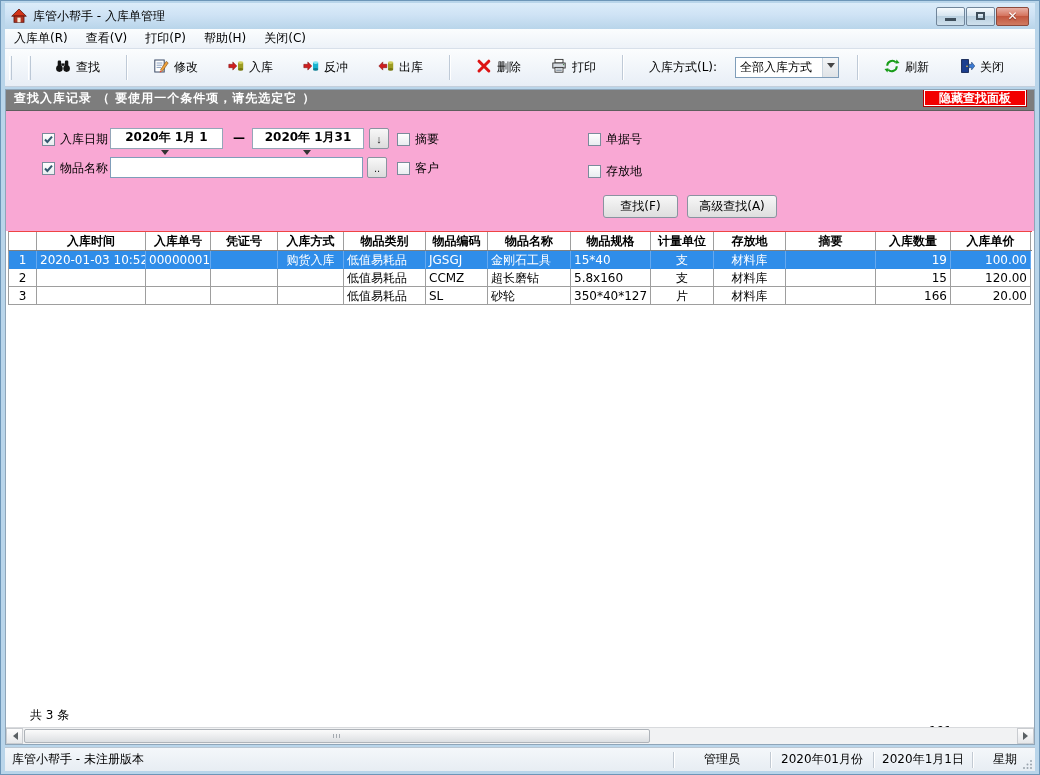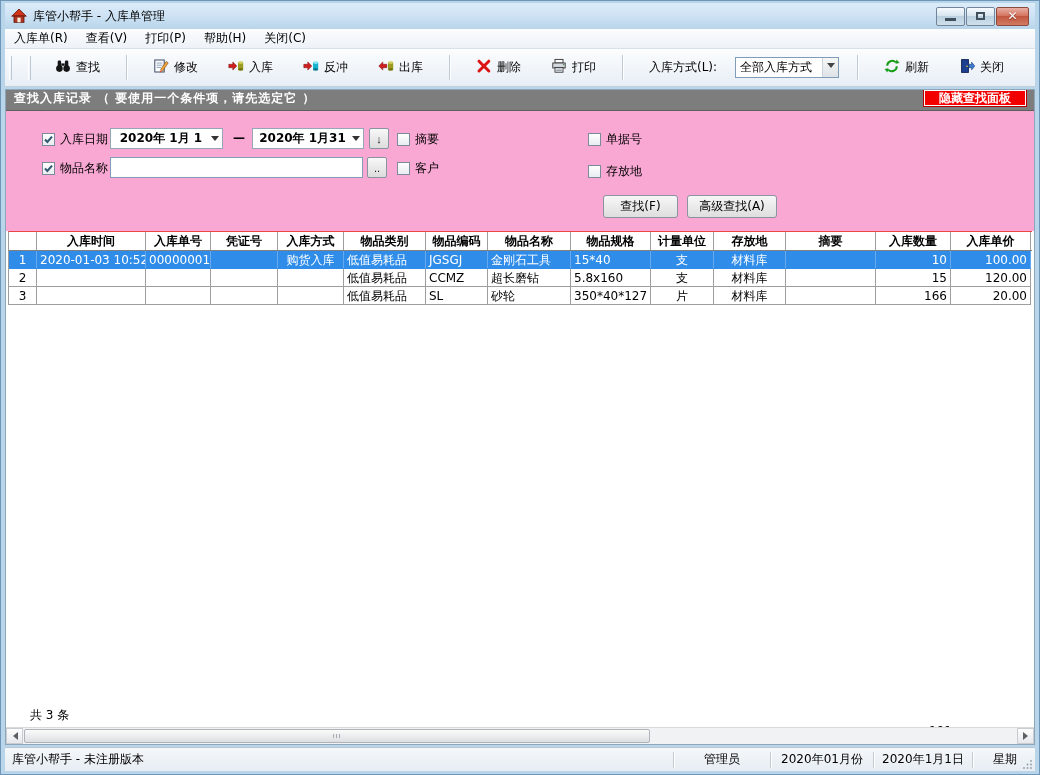--- a/index.html
+++ b/index.html
@@ -55,21 +55,21 @@
              box-shadow:0 0 0 1px #b00000; padding:0 14px; height:16px; line-height:15px;
              font-size:12px; cursor:pointer; }
 
   .search-form{ position:relative; height:120px; background:#f9a8d4; flex:none; }
   .cbrow{ position:absolute; display:flex; align-items:center; gap:5px; height:20px; cursor:default; }
   .cb{ width:13px; height:13px; border:1px solid #7b8b9b; background:linear-gradient(#fefefe,#e9edf0);
        display:inline-flex; align-items:center; justify-content:center; }
   .cb svg{ display:none; }
   .cbrow.checked .cb svg{ display:block; }
   .dcombo{ position:absolute; height:21px; border:1px solid #94a6b8; background:#fff;
-           display:flex; align-items:center; font-weight:bold; }
+           display:flex; align-items:center; font-weight:bold;flex-direction:column; }
   .dcombo .val{ flex:1; text-align:center; white-space:nowrap; }
   .dcombo .tri-down{ border-top-color:#333; margin-right:3px; }
   .dash{ position:absolute; font-weight:bold; }
   .sq-btn{ position:absolute; width:20px; height:21px; border:1px solid #8a93a0; border-radius:2px;
            background:linear-gradient(#f8f8f8,#dcdcdc); display:flex; align-items:center;
            justify-content:center; font-size:11px; color:#222; cursor:pointer; }
   .txt-input{ position:absolute; height:21px; border:1px solid #7f9db9; padding:0 3px; font-size:12px;
               font-family:inherit; outline:none; }
   .form-btn{ position:absolute; height:23px; border:1px solid #8a93a0; border-radius:3px;
              background:linear-gradient(#f7f7f7,#dedede); font-size:12px; font-family:inherit; cursor:pointer; }
@@ -364,21 +364,21 @@
             <div class="gcell" style="width: 65px; text-align: center;">00000001</div>
             <div class="gcell" style="width: 67px; text-align: center;"></div>
             <div class="gcell" style="width: 66px; text-align: center;">购货入库</div>
             <div class="gcell" style="width: 82px; text-align: left;">低值易耗品</div>
             <div class="gcell" style="width: 62px; text-align: left;">JGSGJ</div>
             <div class="gcell" style="width: 83px; text-align: left;">金刚石工具</div>
             <div class="gcell" style="width: 80px; text-align: left;">15*40</div>
             <div class="gcell" style="width: 63px; text-align: center;">支</div>
             <div class="gcell" style="width: 72px; text-align: center;">材料库</div>
             <div class="gcell" style="width: 90px; text-align: center;"></div>
-            <div class="gcell" style="width: 75px; text-align: right;">10</div>
+            <div class="gcell" style="width: 75px; text-align: right;">19</div>
             <div class="gcell" style="width: 80px; text-align: right;">100.00</div>
           </div>
           <div class="grow">
             <div class="gcell" style="width: 28px; text-align: center;">2</div>
             <div class="gcell" style="width: 109px; text-align: center;"></div>
             <div class="gcell" style="width: 65px; text-align: center;"></div>
             <div class="gcell" style="width: 67px; text-align: center;"></div>
             <div class="gcell" style="width: 66px; text-align: center;"></div>
             <div class="gcell" style="width: 82px; text-align: left;">低值易耗品</div>
             <div class="gcell" style="width: 62px; text-align: left;">CCMZ</div>

